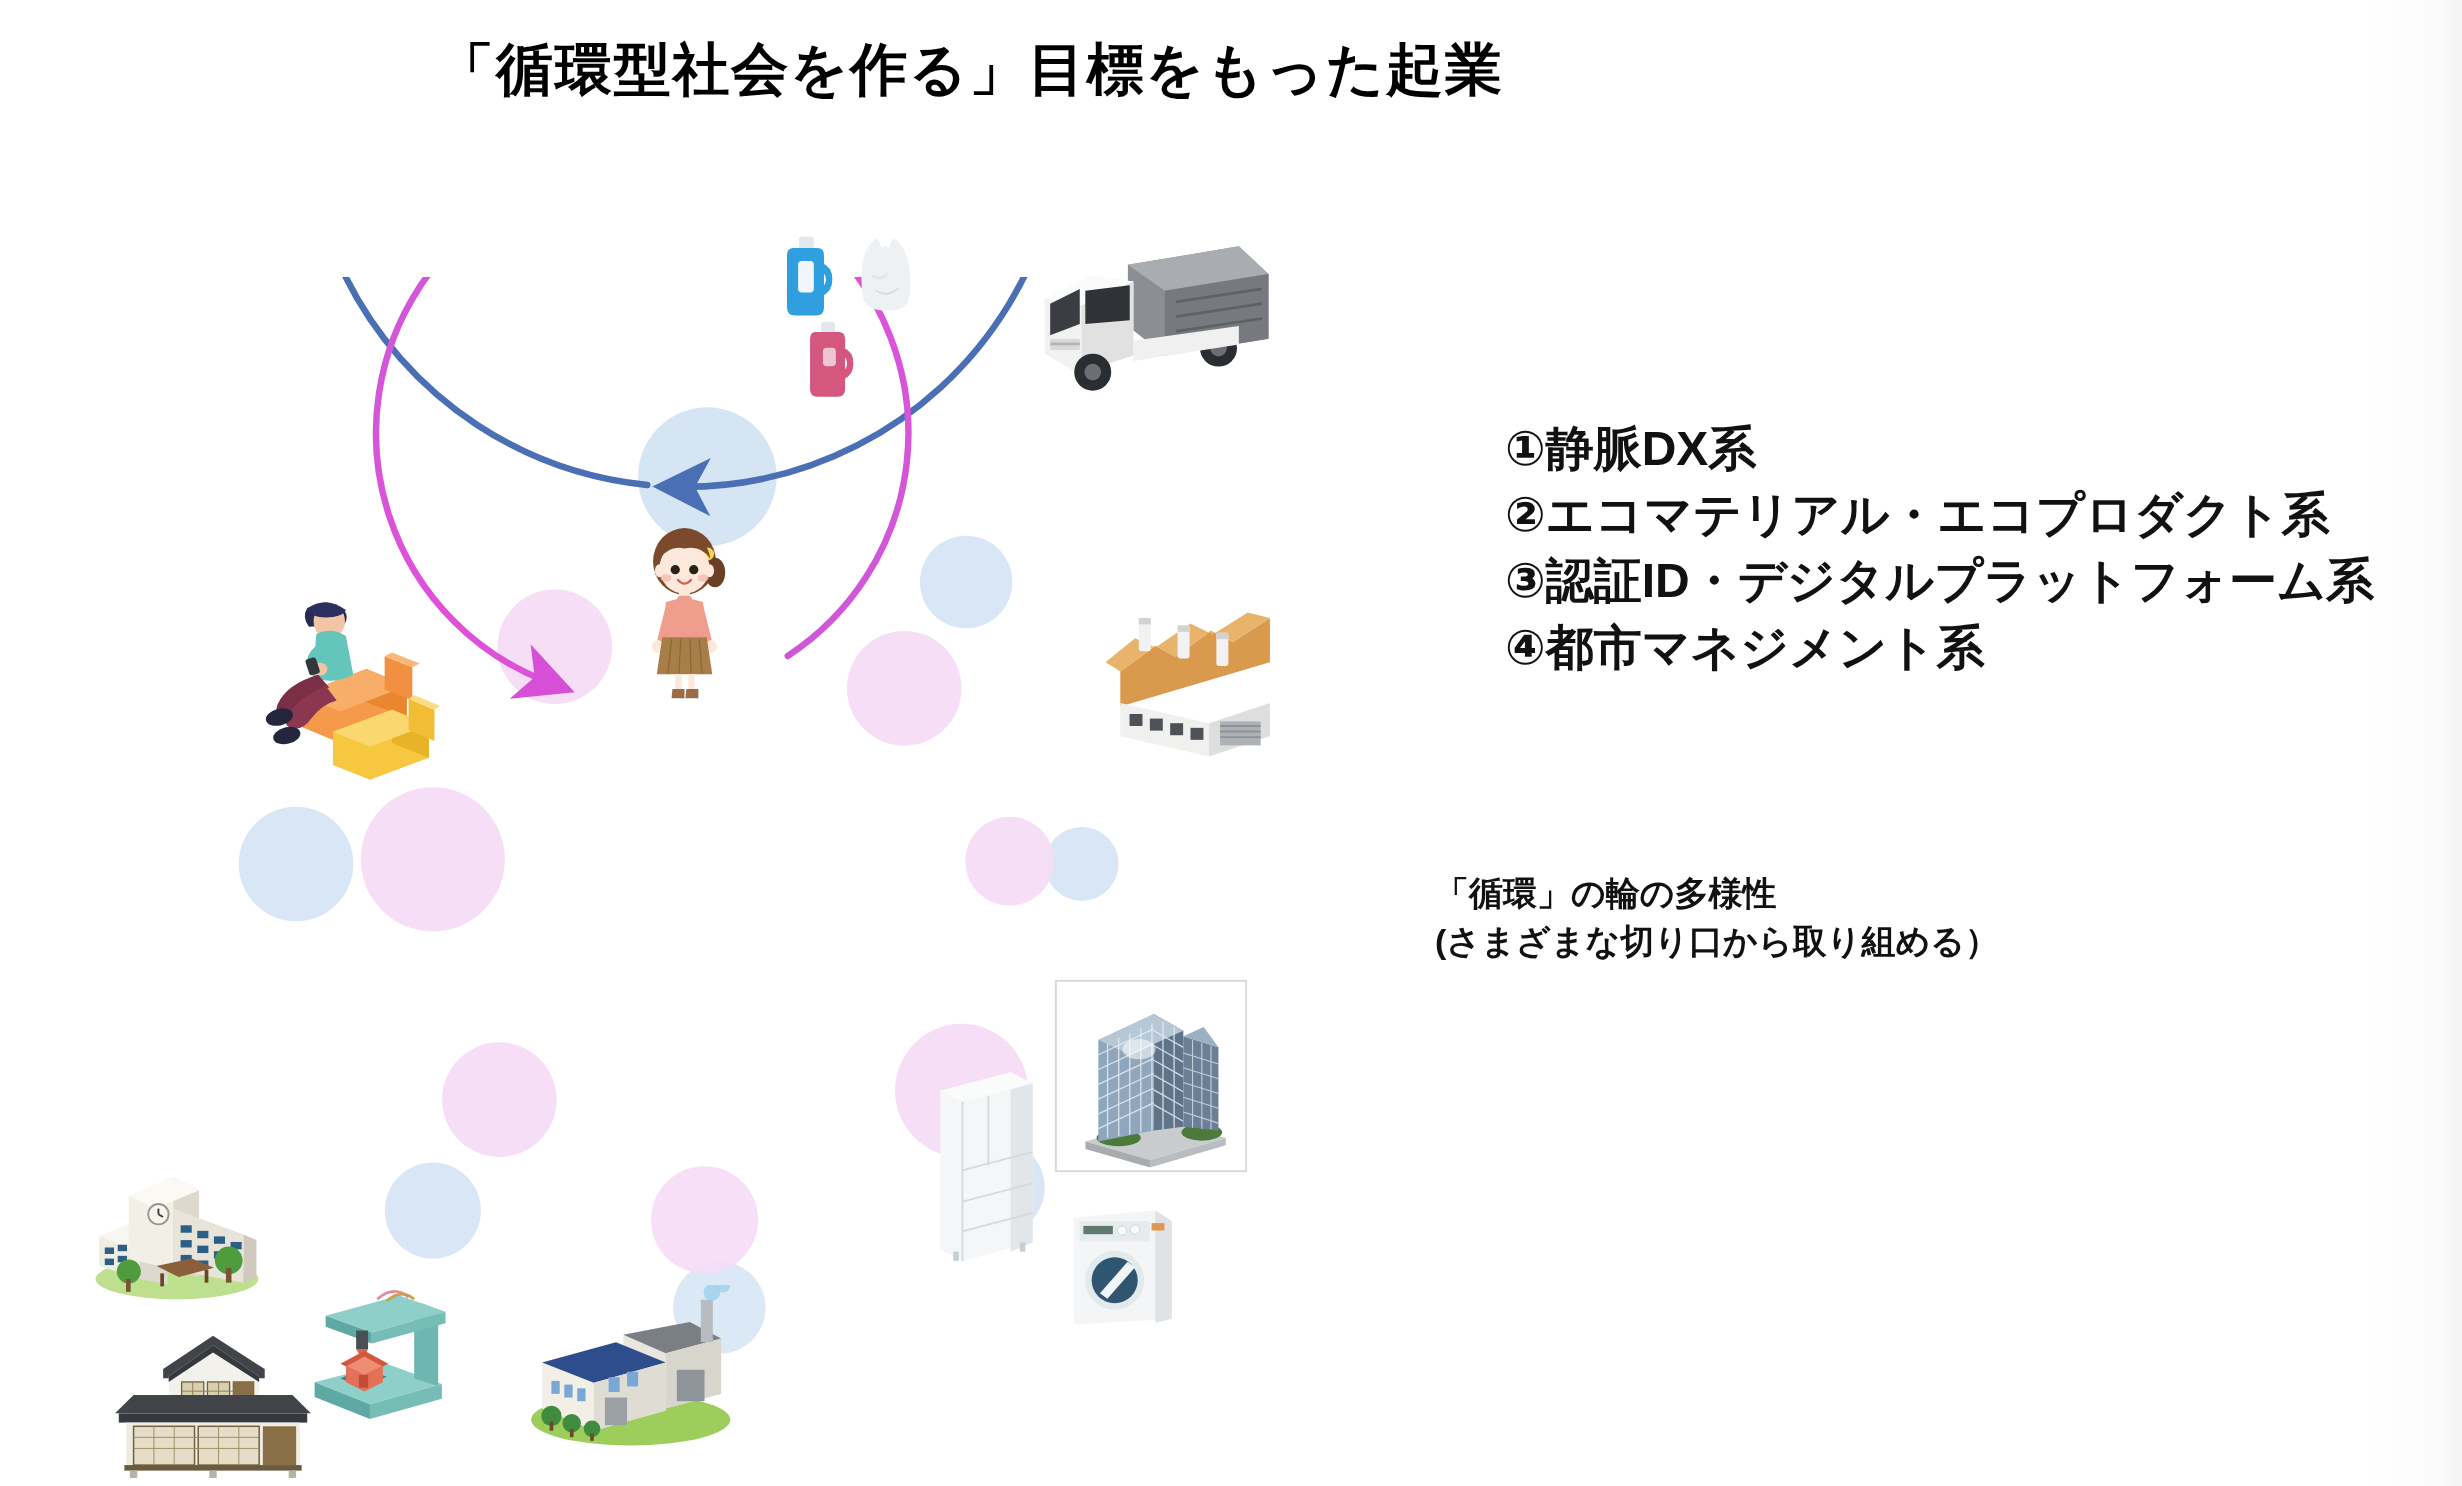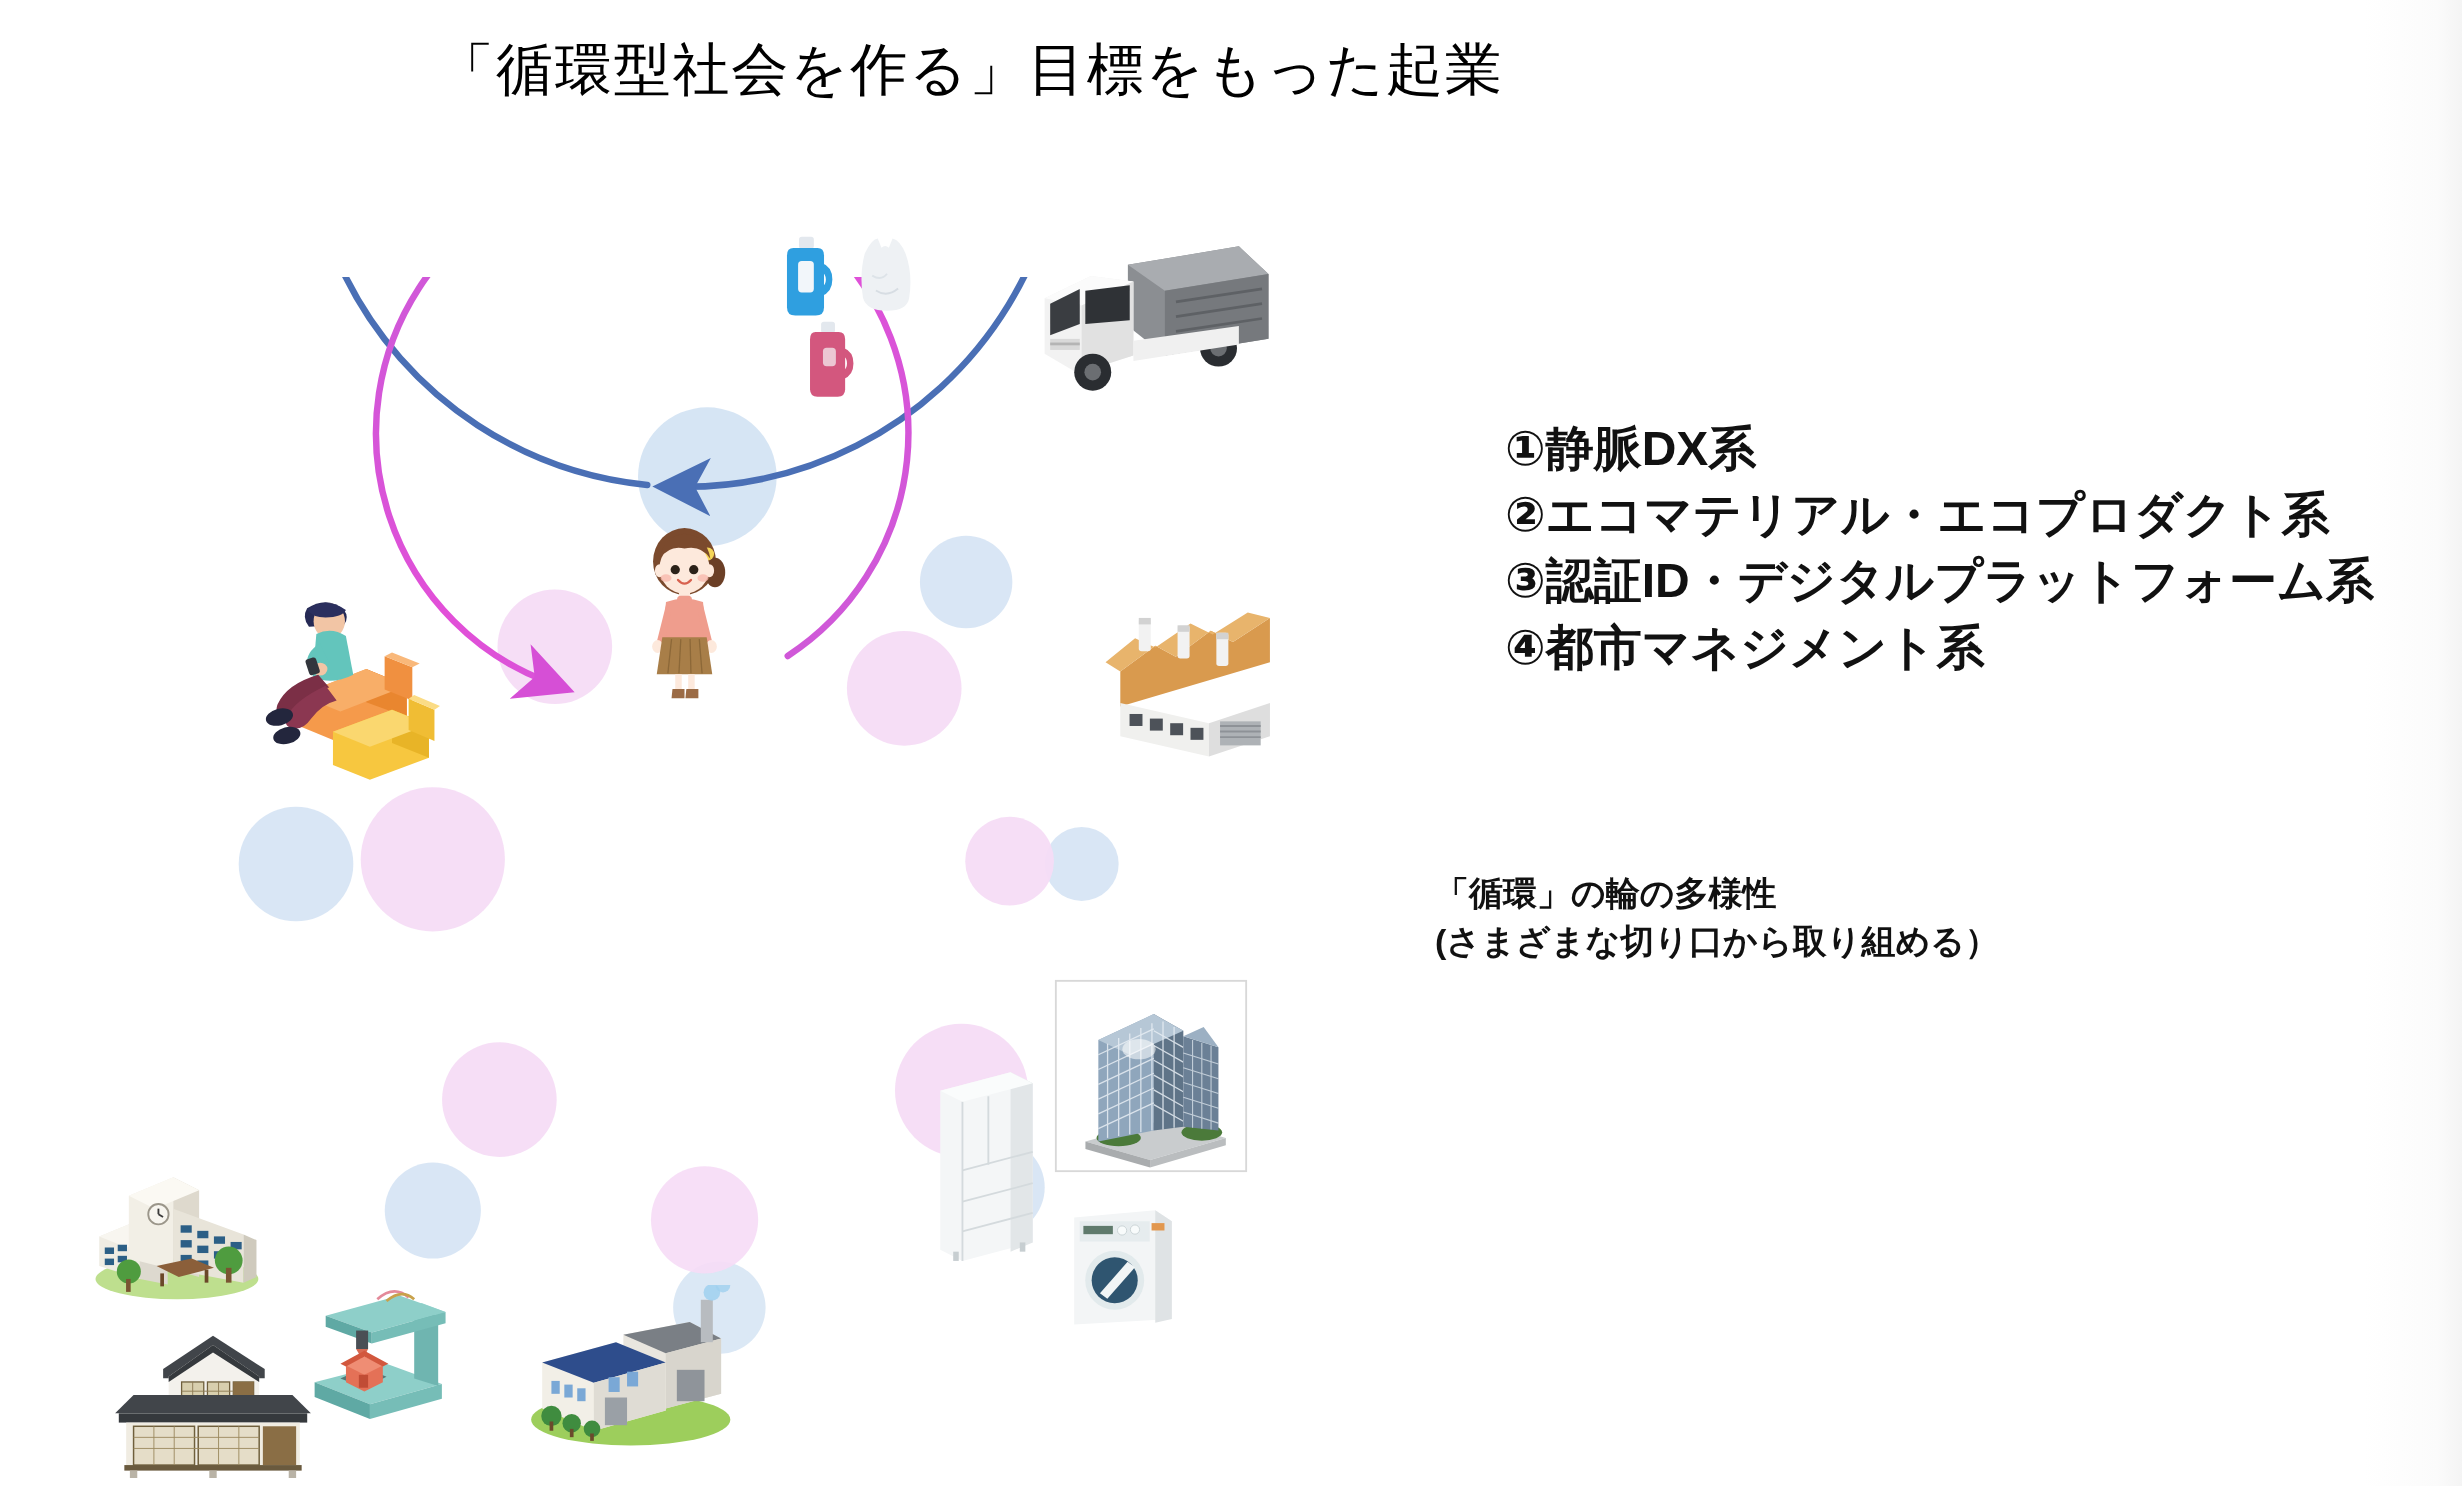--- a/index.html
+++ b/index.html
@@ -16,21 +16,21 @@
     background:linear-gradient(90deg,#ffffff 0%,#ffffff 96%,#fbfbfb 99%,#f4f4f4 100%);
   }
 
   
   .title-block{
     position:absolute;left:0;top:37px;width:1941px;
     text-align:center;
     pointer-events:none;
   }
   .title-sub{
-    font-size:57px;font-weight:400;color:#000000;
+    font-size:57px;font-weight:700;color:#000000;
     letter-spacing:1.8px;line-height:1.15;
     white-space:nowrap;
   }
   .title-main{
     font-size:87px;font-weight:700;color:#000000;
     letter-spacing:1.8px;line-height:1.18;margin-top:5.5px;
     white-space:nowrap;
   }
 
   

